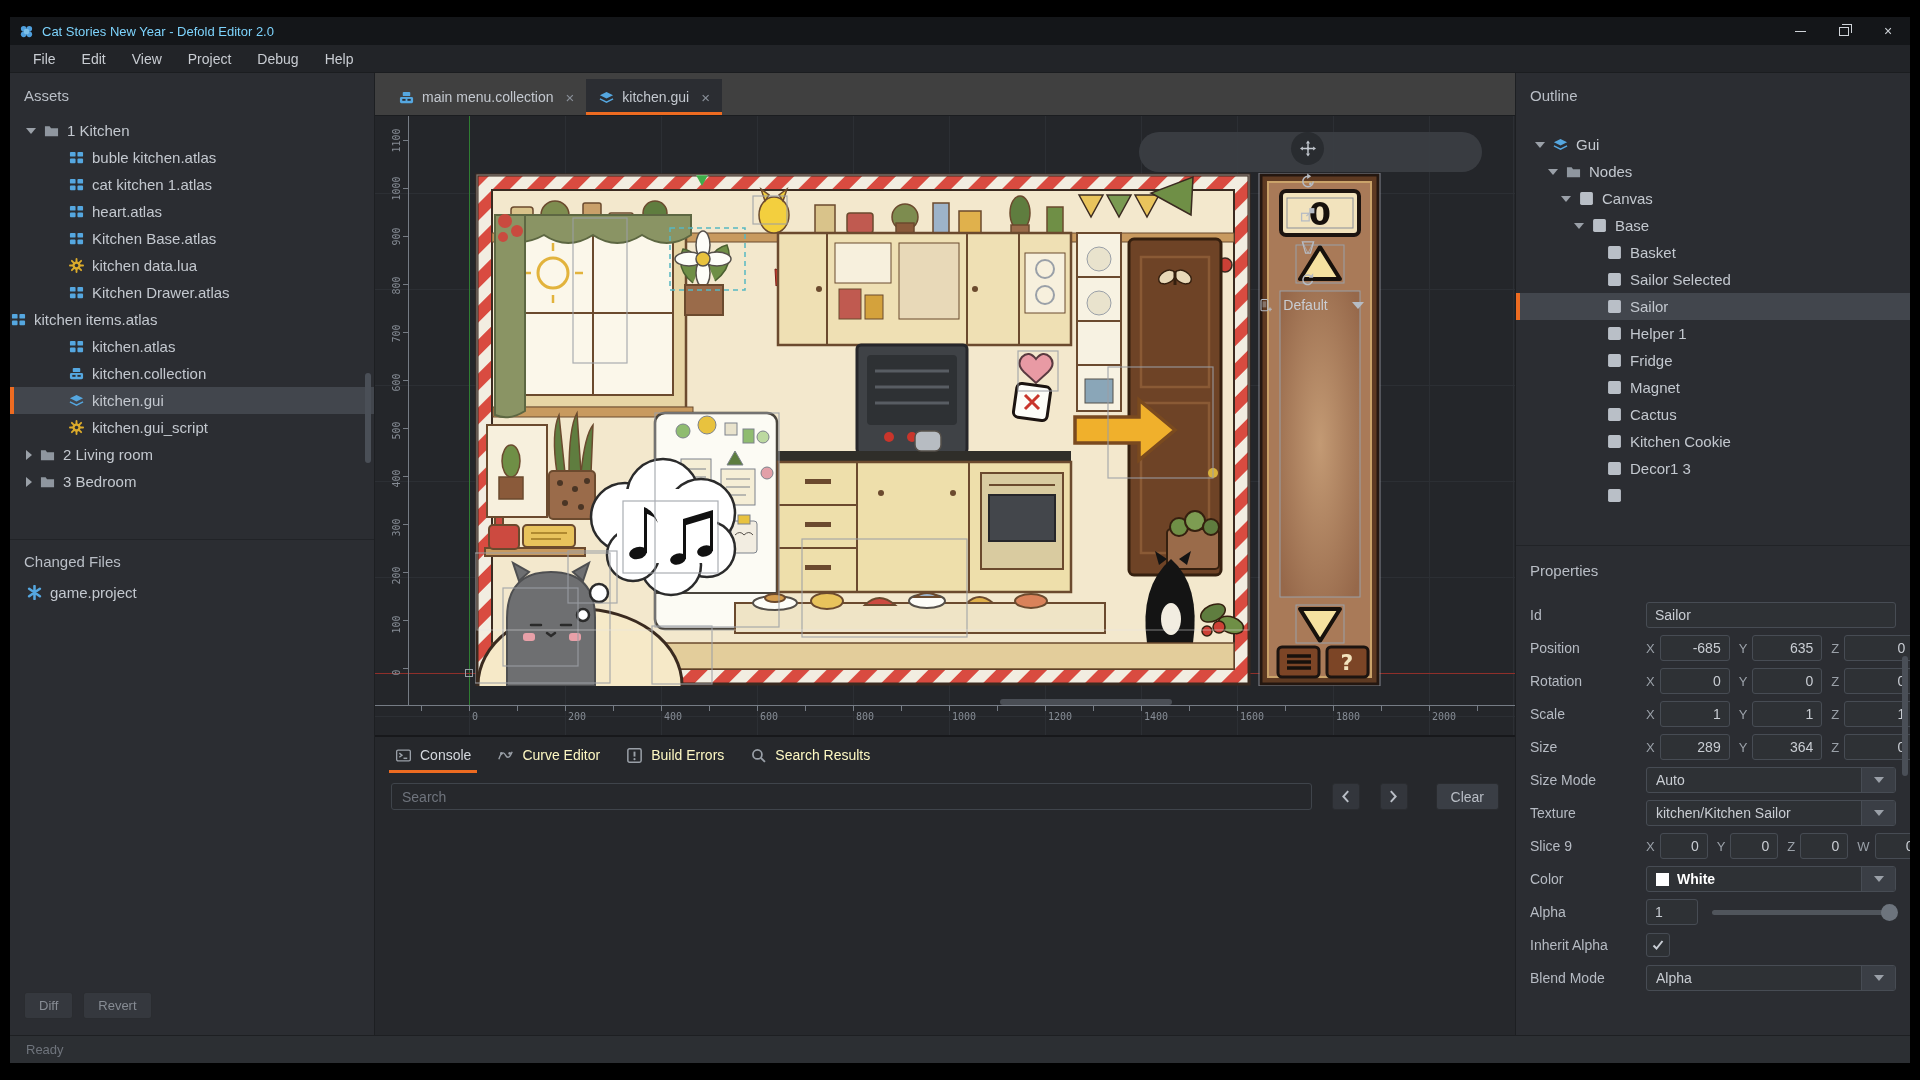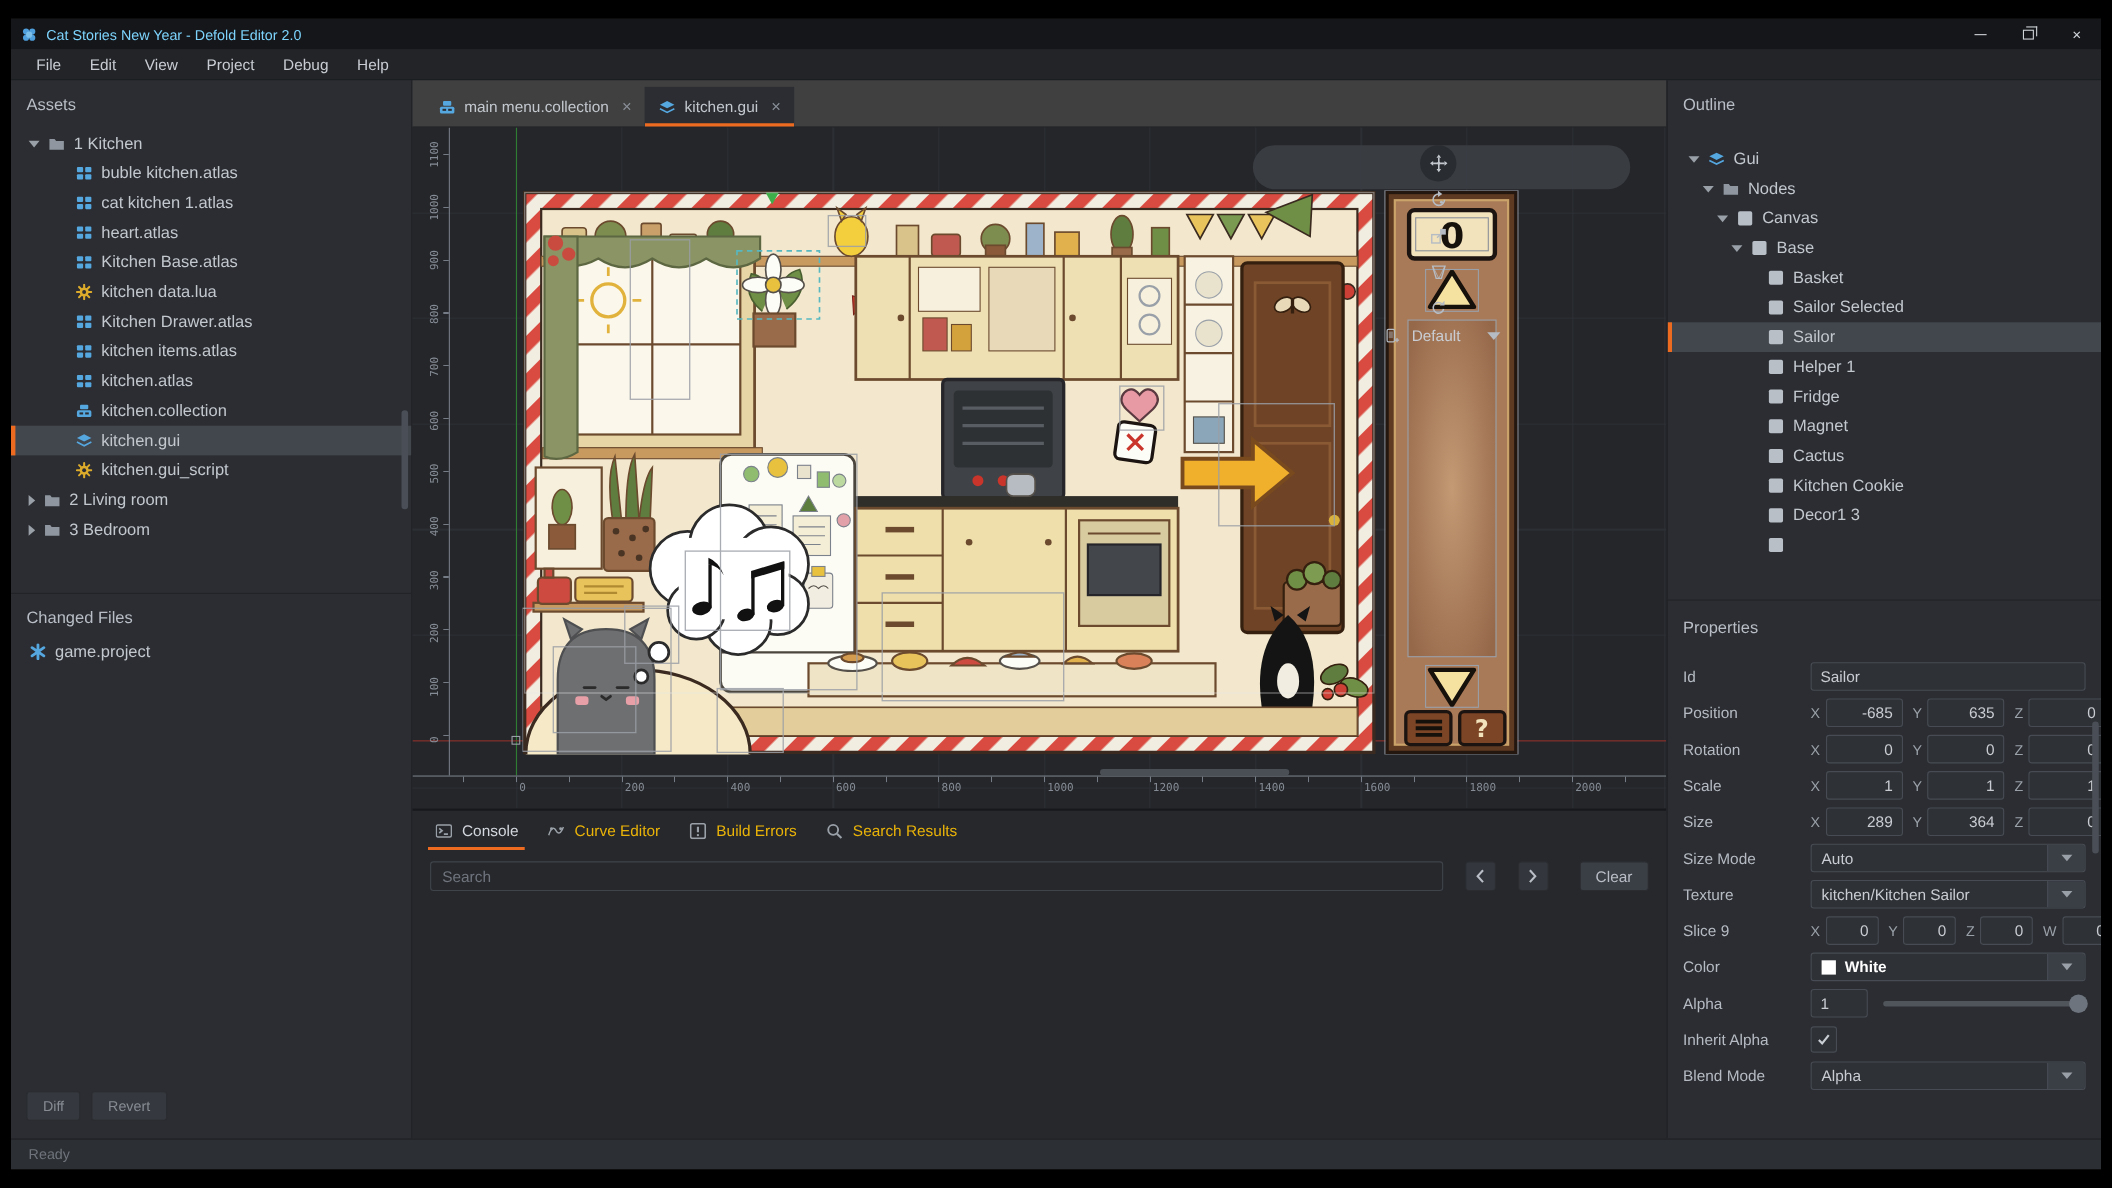--- a/index.html
+++ b/index.html
@@ -90,21 +90,21 @@
   .vdiv { width:1px; height:24px; background:#54585f; margin:0 8px; }
   .vdevice { display:flex; align-items:center; gap:10px; padding-left:6px; }
   .vdevice .dlabel { color:#c9cdd3; font-size:14px; }
   .varrow { width:0; height:0; border-left:6px solid transparent; border-right:6px solid transparent;
     border-top:7px solid #b6bcc4; margin-left:14px; }
 
   
   .consolepanel { position:absolute; left:0; top:662px; width:1140px; height:300px; background:#26282c;
     border-top:2px solid #17181b; }
   .ctabs { display:flex; align-items:center; height:36px; padding-left:14px; gap:14px; }
-  .ctab { display:flex; align-items:center; gap:9px; height:36px; padding:0 6px; font-size:14px; color:#eab308; }
+  .ctab { display:flex; align-items:center; gap:9px; height:36px; padding:0 6px; font-size:14px; color:#fef9c3; }
   .ctab.active { color:#d4d8de; box-shadow:inset 0 -3px 0 #ed6b21; }
   .searchrow { display:flex; align-items:center; margin:10px 16px 0 16px; gap:20px; }
   .searchinput { flex:1; height:27px; background:#26282c; border:1px solid #3f444b; border-radius:3px;
     color:#c9cdd3; font-size:14px; padding:0 10px; outline:none; }
   .searchinput::placeholder { color:#6f747d; }
   .navbtn { width:28px; height:27px; background:#33363c; border:1px solid #2a2c30; border-radius:3px;
     display:flex; align-items:center; justify-content:center; }
   .navbtn svg { width:9px; height:13px; }
   .clearbtn { height:27px; background:#3a3e45; border:1px solid #2a2c30; border-radius:3px;
     color:#b9bec6; font-size:14px; padding:0 14px; margin-left:8px; }
@@ -262,21 +262,21 @@
               <g fill="#55a7e0">
                 <rect x="1" y="1" width="6" height="5" rx="1"></rect>
                 <rect x="9" y="1" width="6" height="5" rx="1"></rect>
                 <rect x="1" y="8" width="6" height="5" rx="1"></rect>
                 <rect x="9" y="8" width="6" height="5" rx="1"></rect>
               </g>
             </svg>
           </span>
           <span class="lbl">Kitchen Drawer.atlas</span>
         </div>
-        <div class="trow" style="padding-left:58px">
+        <div class="trow" style="">
           <span class="icon">
             <svg viewBox="0 0 16 14">
               <g fill="#55a7e0">
                 <rect x="1" y="1" width="6" height="5" rx="1"></rect>
                 <rect x="9" y="1" width="6" height="5" rx="1"></rect>
                 <rect x="1" y="8" width="6" height="5" rx="1"></rect>
                 <rect x="9" y="8" width="6" height="5" rx="1"></rect>
               </g>
             </svg>
           </span>

